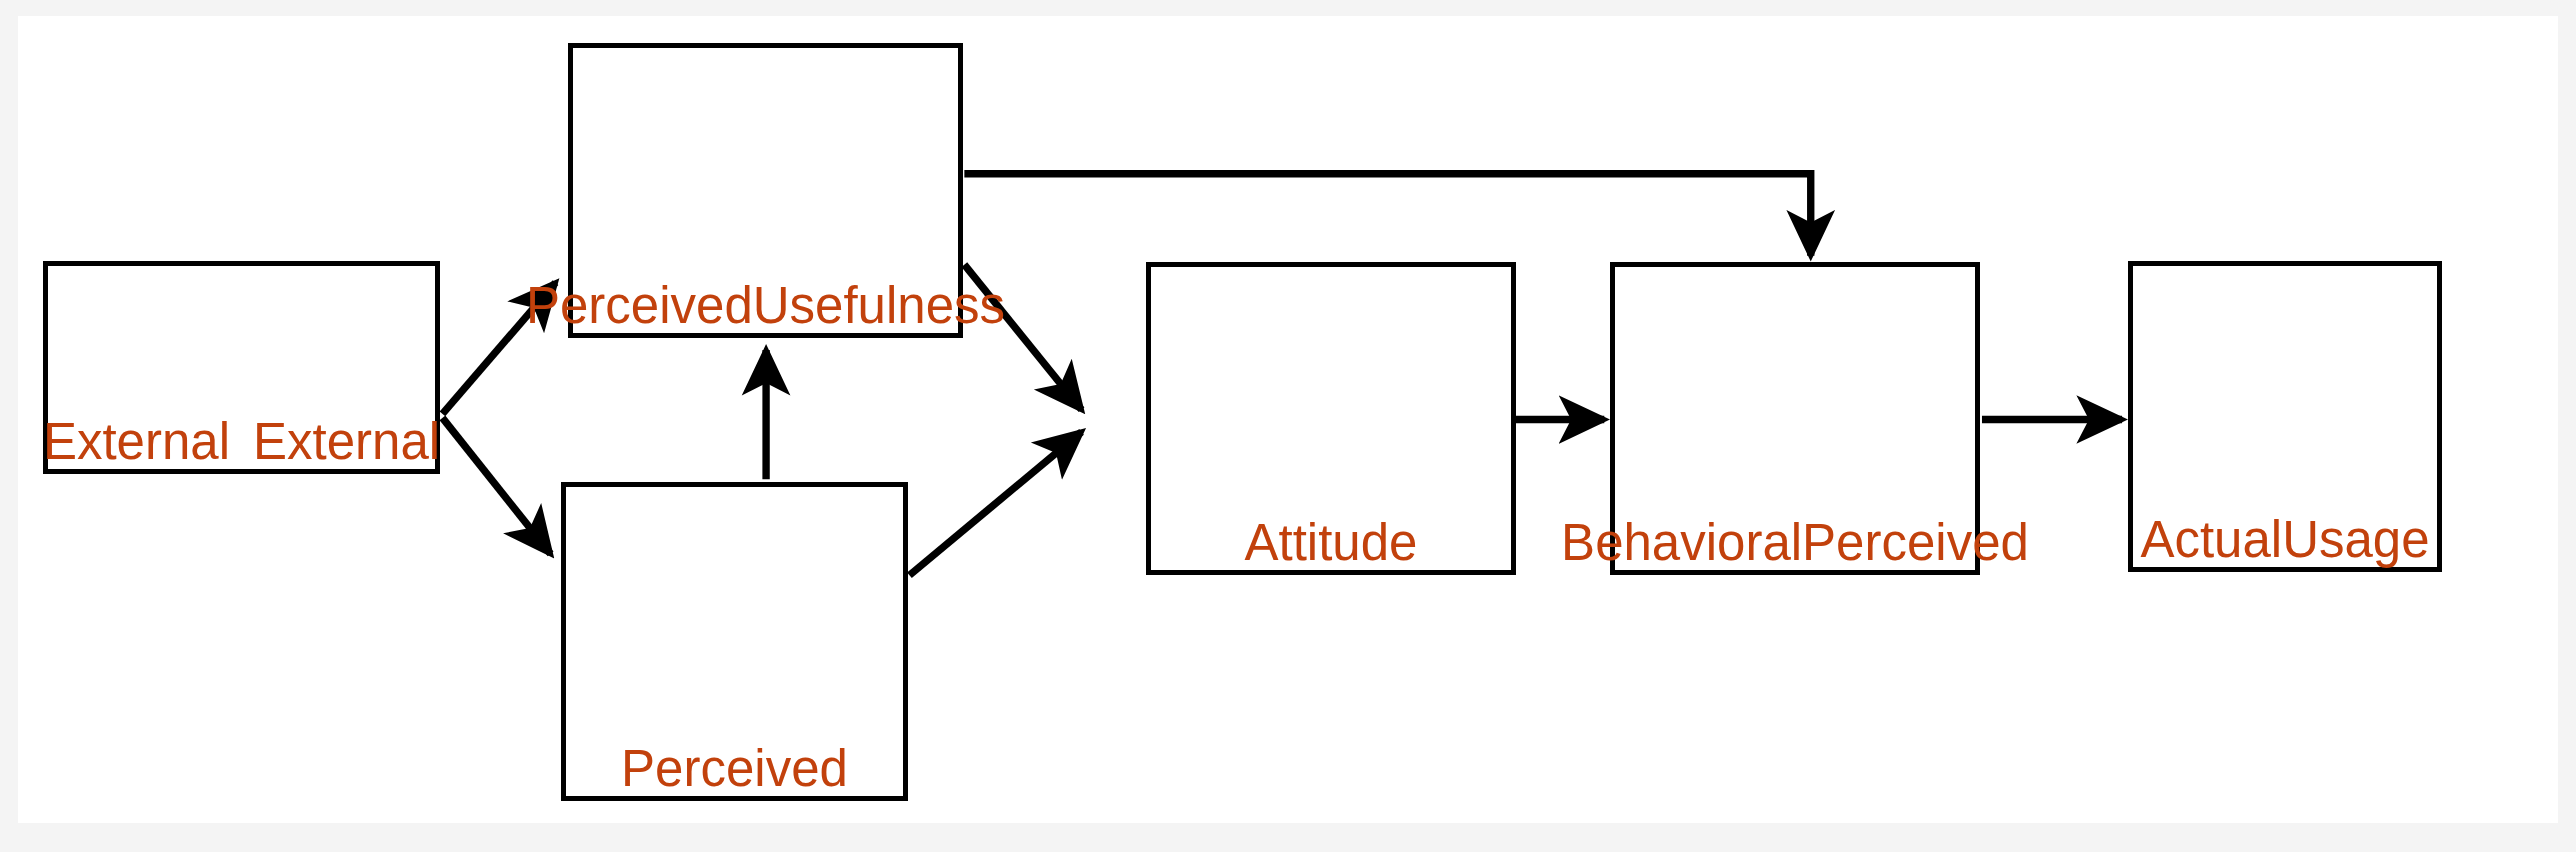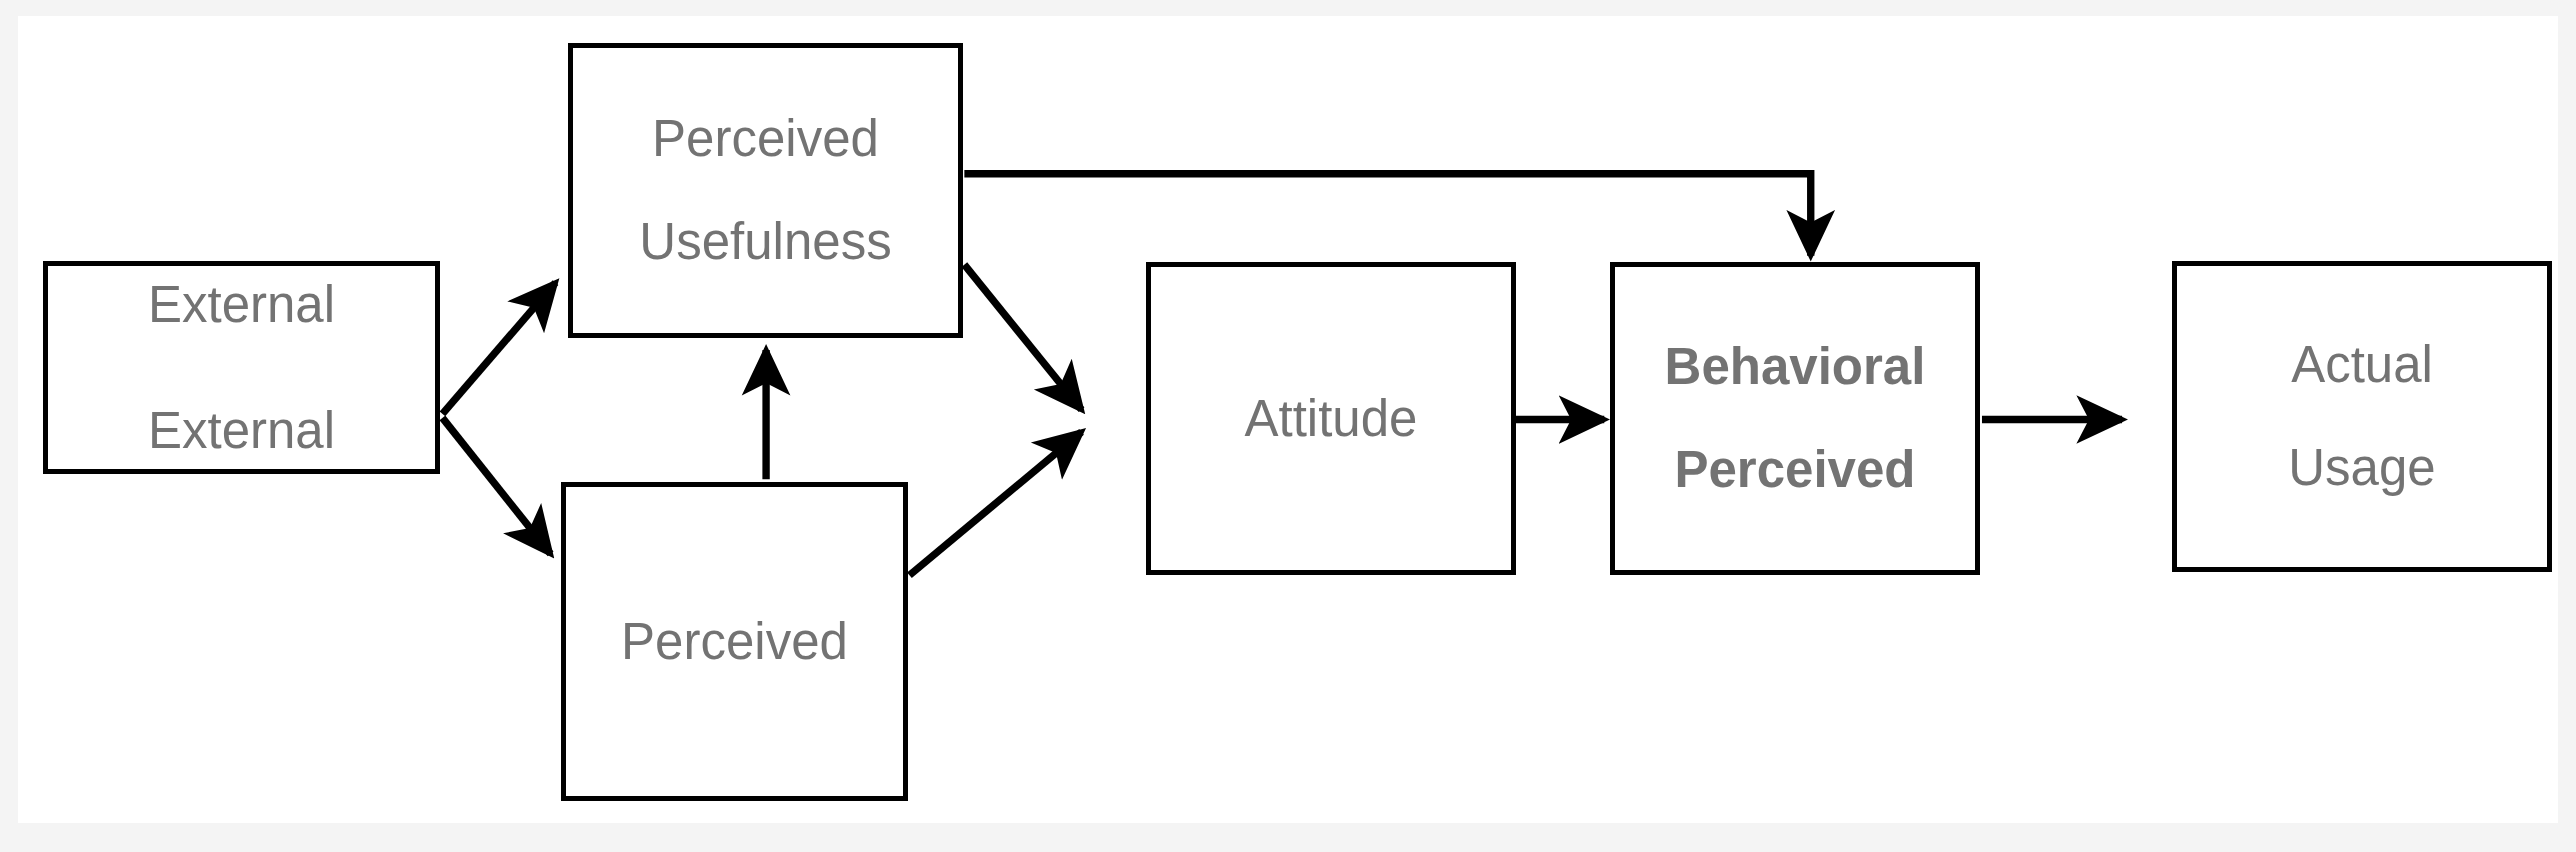--- a/index.html
+++ b/index.html
@@ -30,39 +30,39 @@
     top: 0;
     width: 2576px;
     height: 853px;
   }
   .node {
     position: absolute;
     box-sizing: border-box;
     background: #ffffff;
     border: 5.7px solid #000000;
     display: flex;
-    flex-direction: column;
-    align-items: center;
+    flex-direction: row;
+    align-items: flex-end;
     justify-content: center;
-    color: #737373;
+    color: #c2410c;
     font-size: 51px;
     line-height: 1.05;
     letter-spacing: 0px;
   }
   .node .line1 { display: block; }
   .node .line2 { display: block; margin-top: 49px; }
   .node.one-line .line1 { margin: 0; }
 
   
   #node-external-variable { left: 43px;   top: 261px; width: 397px;  height: 213px; gap: 23px; }
   #node-perceived-usefulness { left: 568px; top: 43px;  width: 395px;  height: 295px; }
   #node-perceived-ease-of-use { left: 561px; top: 482px; width: 347px; height: 319px; }
   #node-attitude          { left: 1146px; top: 262px; width: 370px;  height: 313px; }
-  #node-behavioral-intention { left: 1610px; top: 262px; width: 370px; height: 313px; font-weight: bold; }
-  #node-actual-usage      { left: 2128px; top: 261px; width: 380px;  height: 311px; margin-left: 44px; }
+  #node-behavioral-intention { left: 1610px; top: 262px; width: 370px; height: 313px; }
+  #node-actual-usage      { left: 2128px; top: 261px; width: 314px;  height: 311px; }
 </style>
 </head>
 <body>
 
 <div id="page">
 
   <div id="canvas"></div>
 
   <svg id="svg-layer" viewBox="0 0 3144 1041" xmlns="http://www.w3.org/2000/svg">
     <defs>

